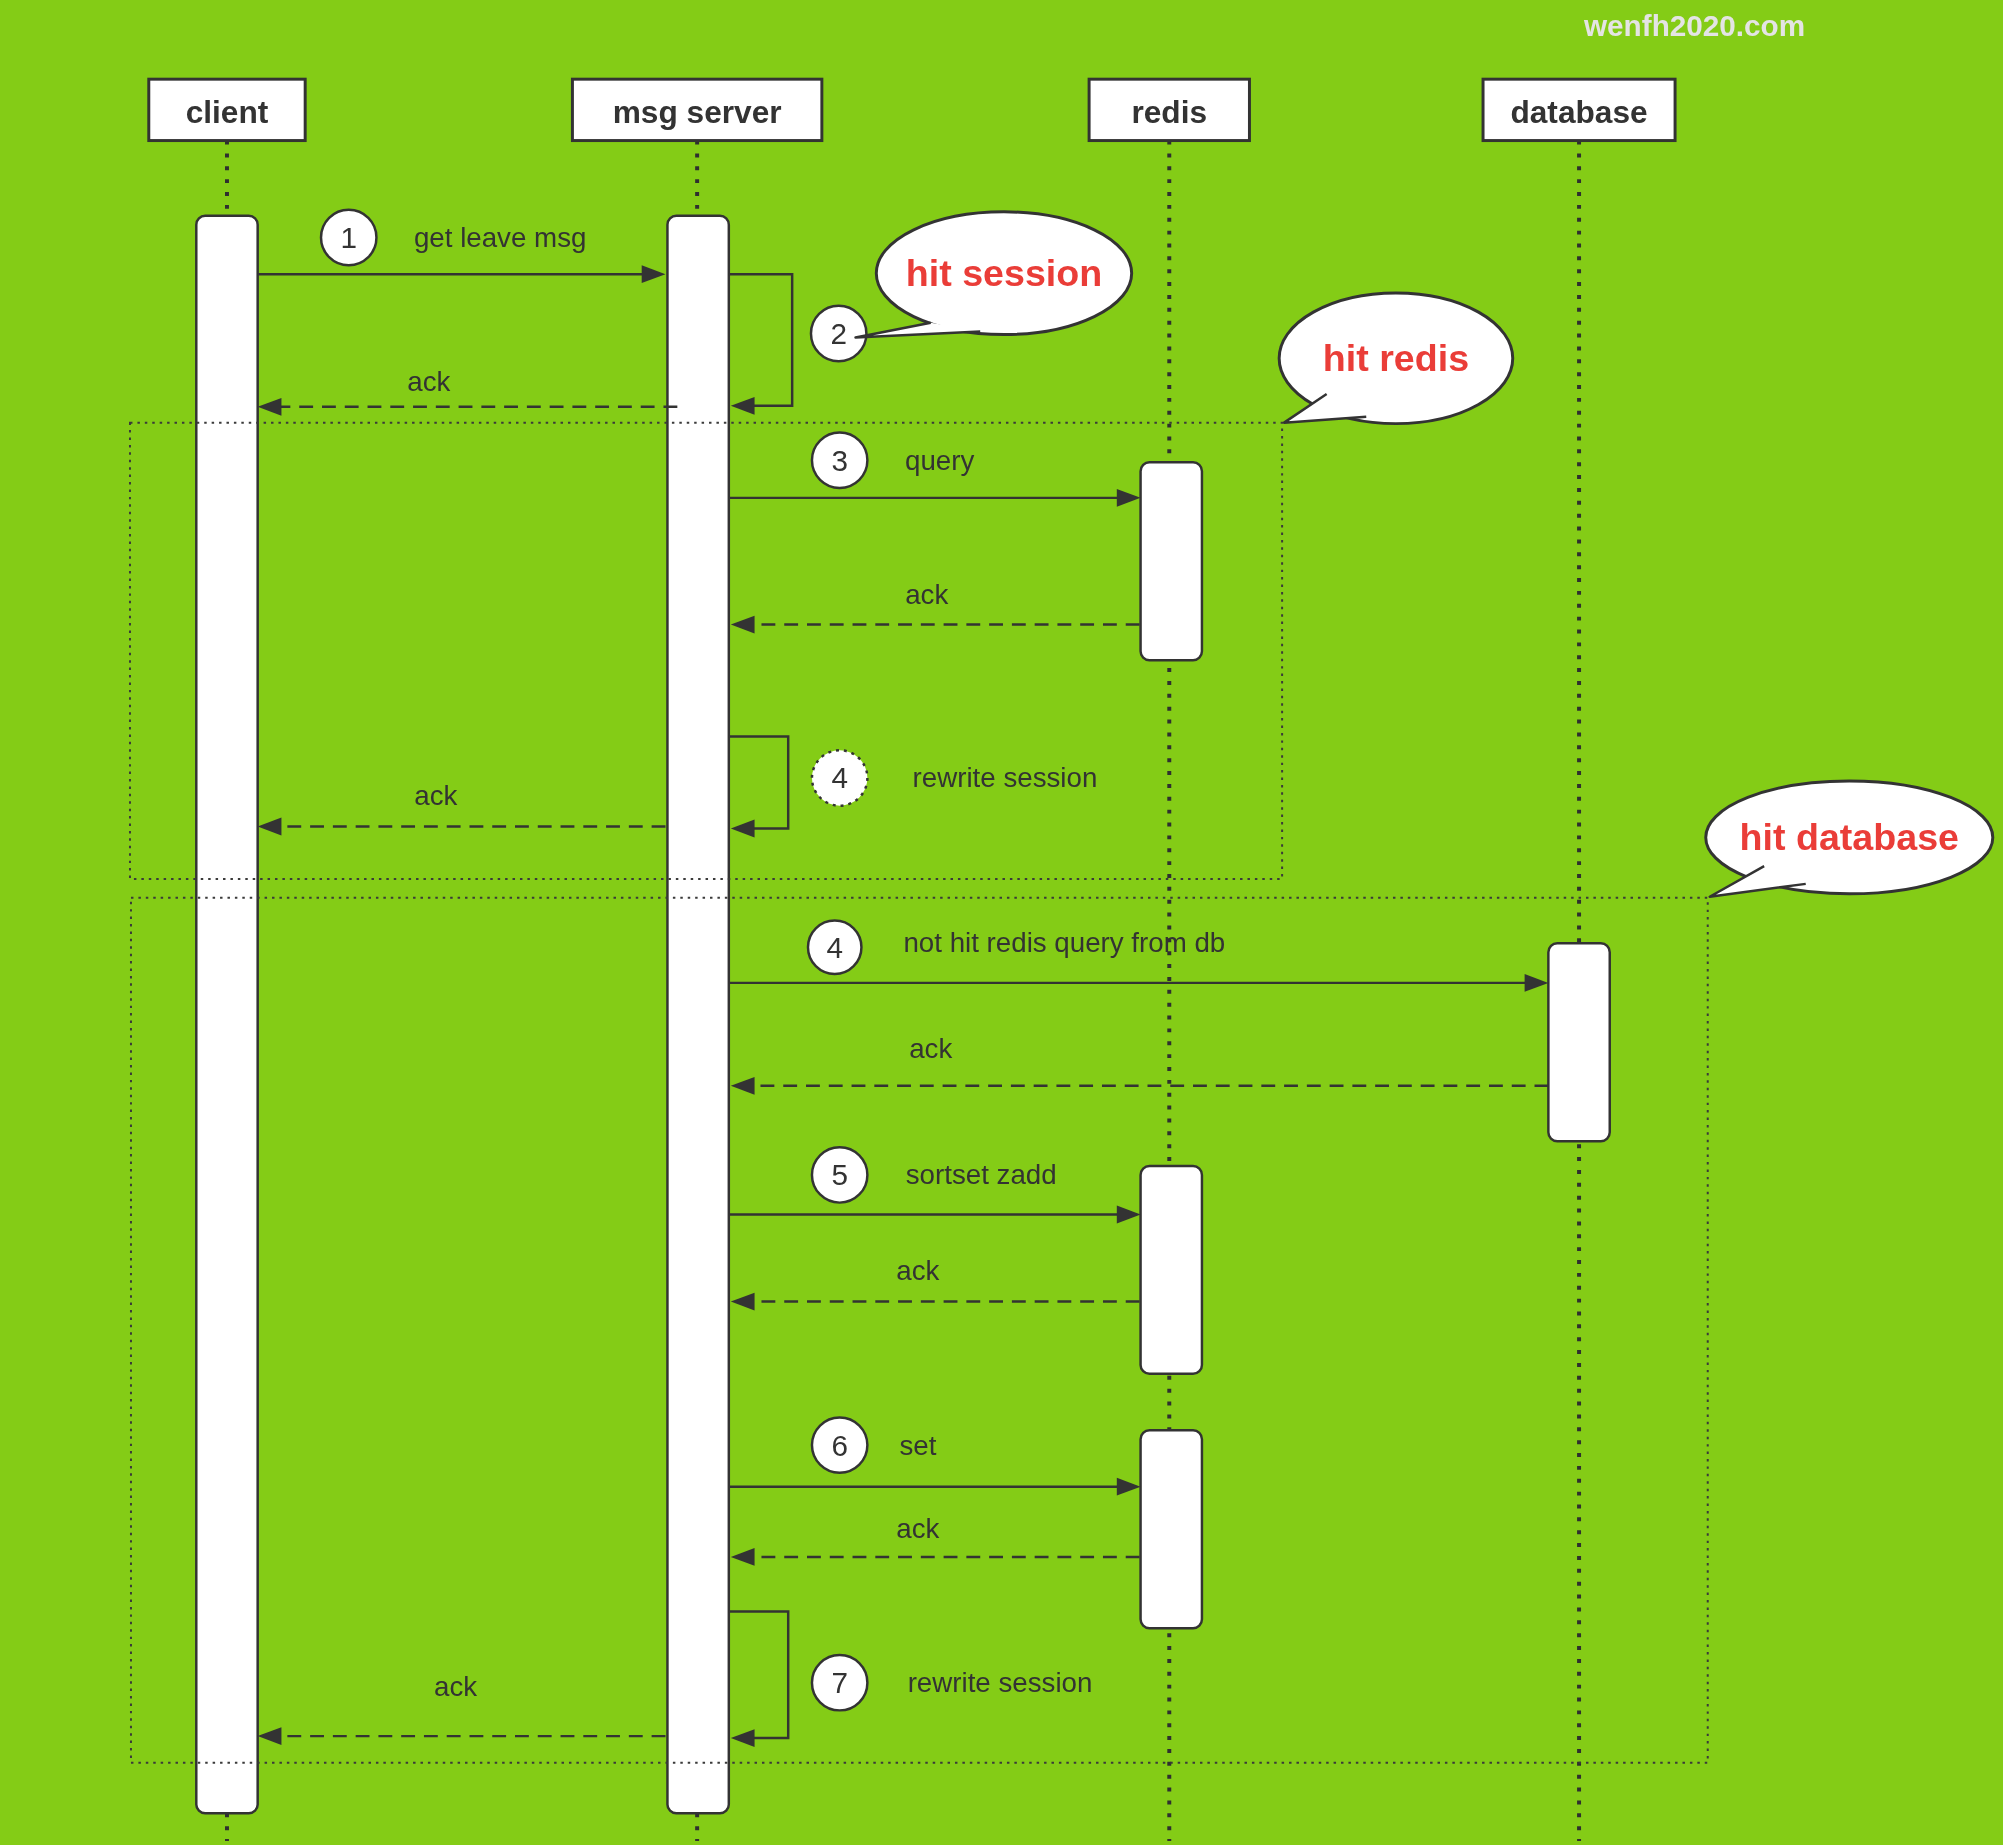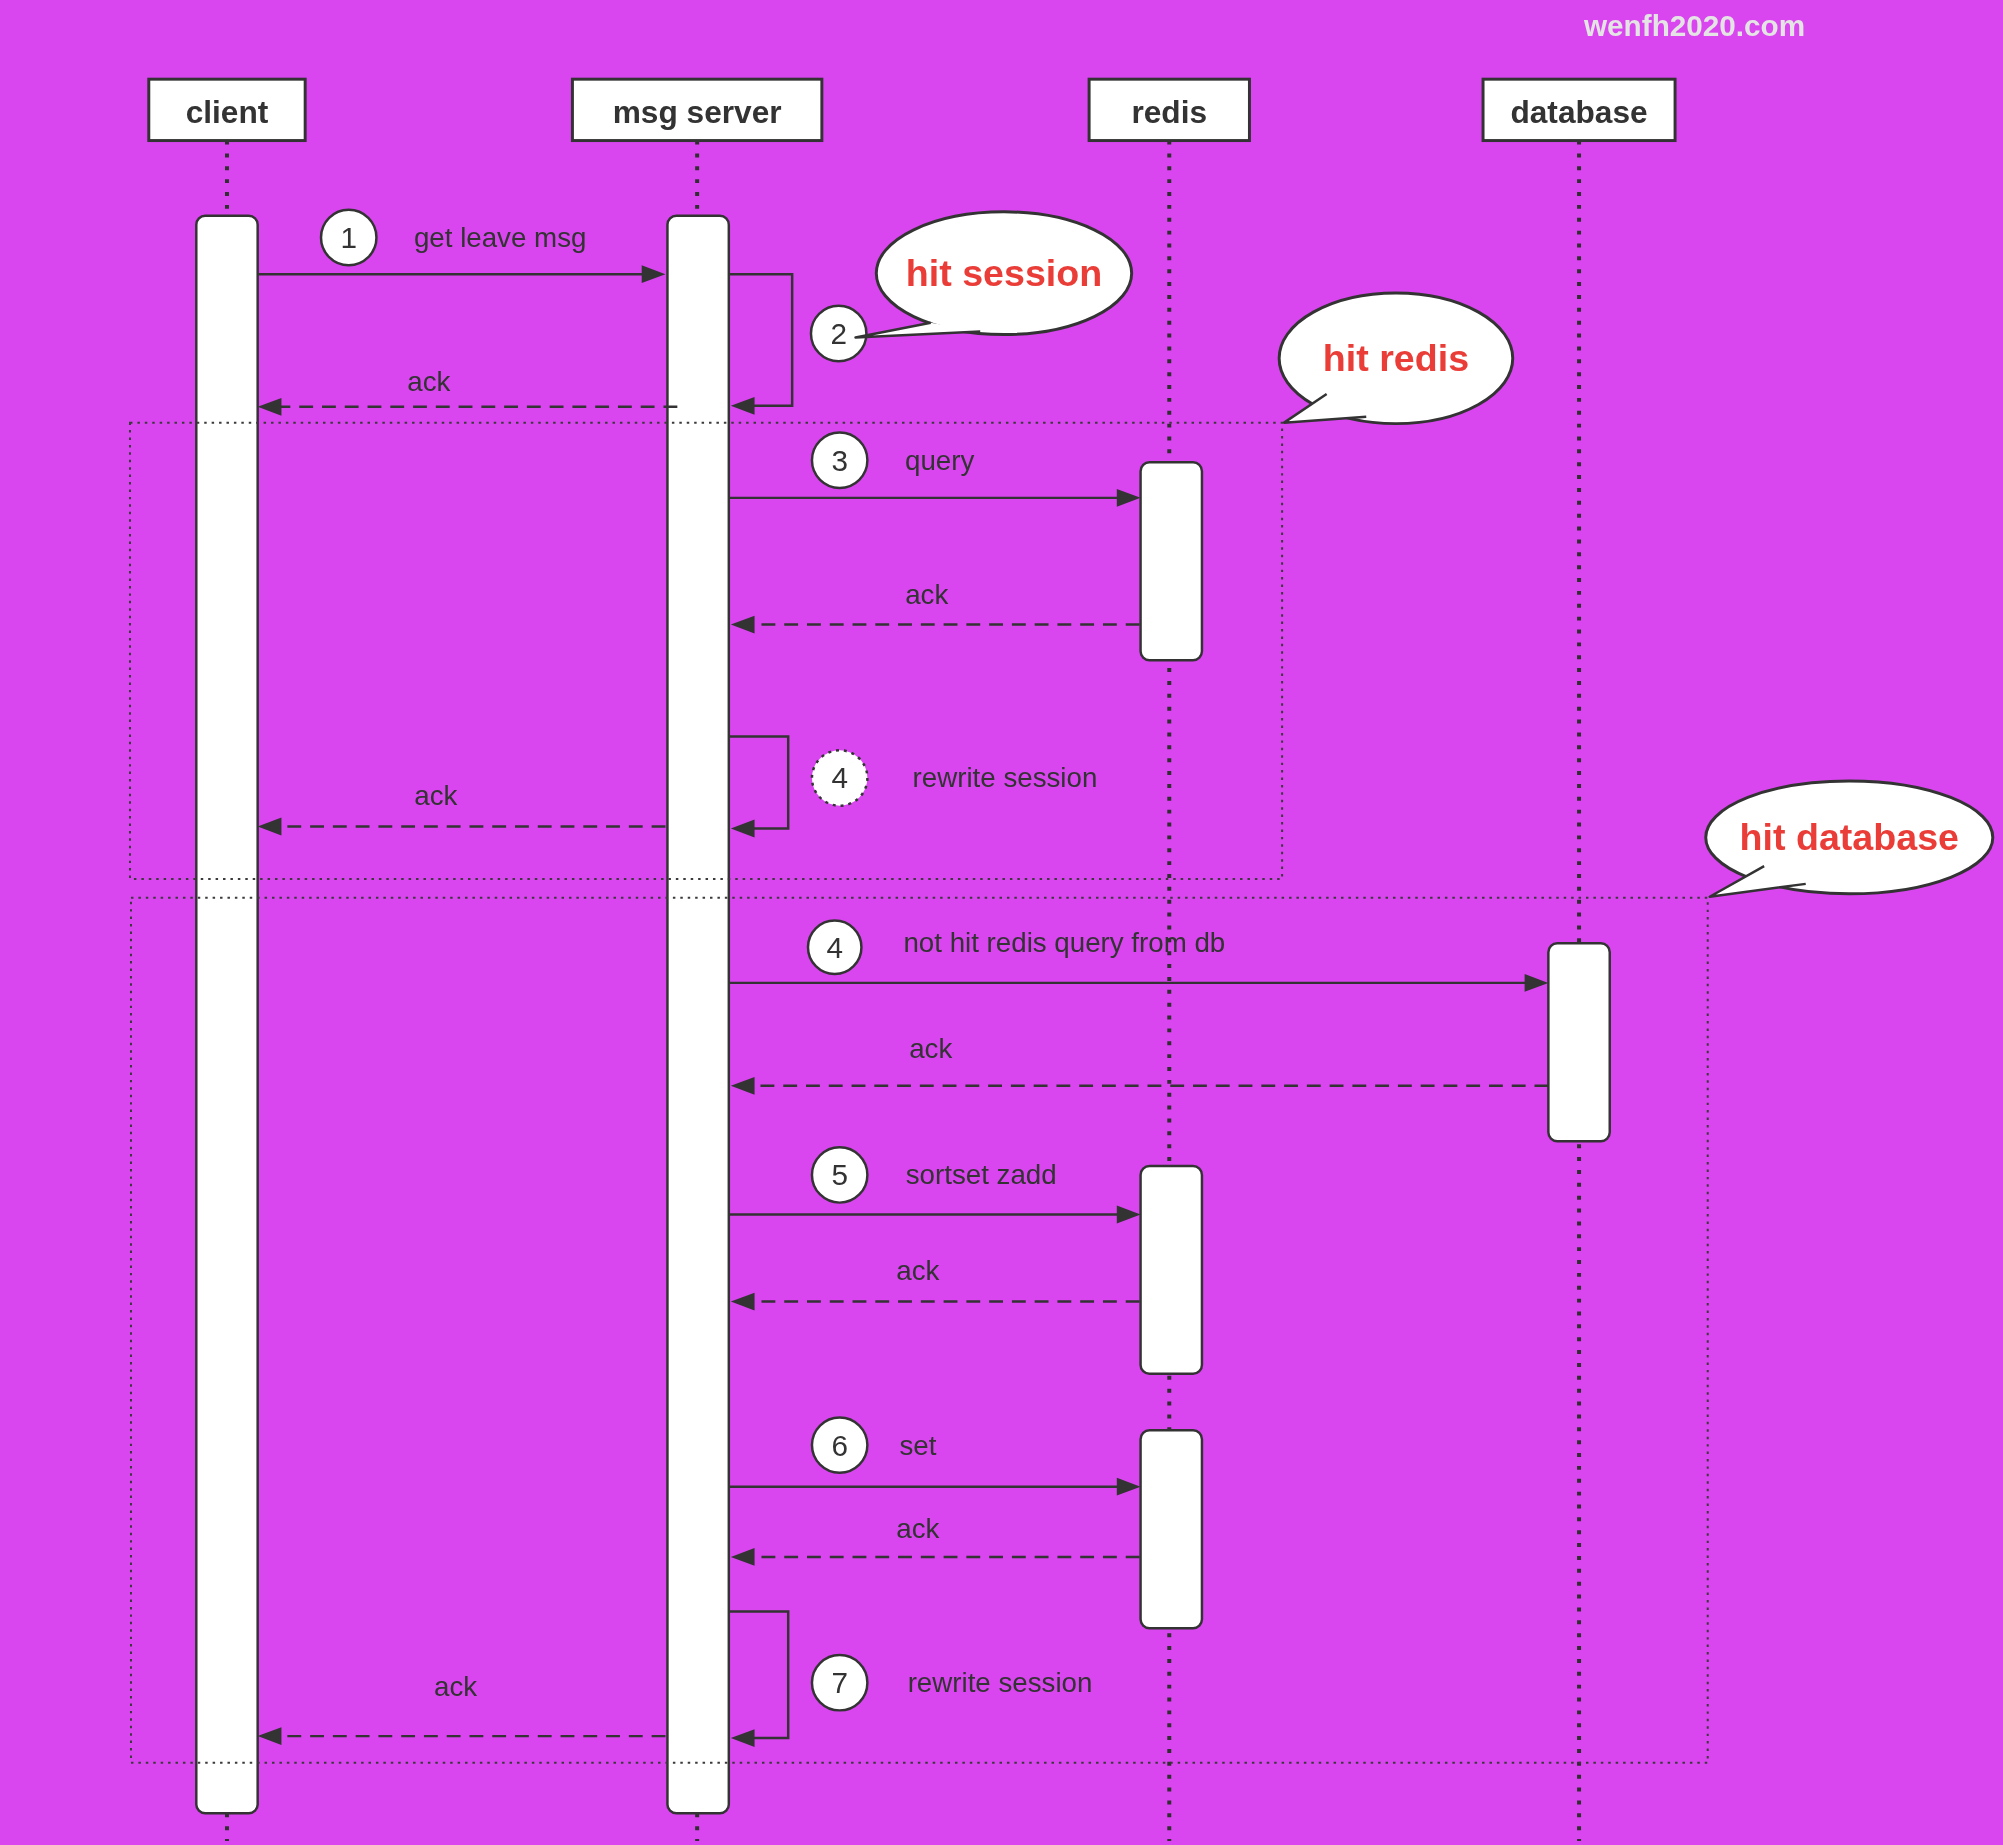--- a/index.html
+++ b/index.html
@@ -1,16 +1,16 @@
 <!DOCTYPE html>
 <html><head>
 <meta charset="utf-8">
 <style>
   html,body{margin:0;padding:0;background:#ffffff;}
-  .canvas{position:relative;width:2004px;height:1845px;background:#d946ef;overflow:hidden;
+  .canvas{position:relative;width:2004px;height:1845px;background:#84cc16;overflow:hidden;
           font-family:"Liberation Sans", sans-serif;}
   svg{position:absolute;left:0;top:0;}
   text{font-family:"Liberation Sans", sans-serif;fill:#333333;}
   .actor-label{font-size:32px;font-weight:bold;}
   .msg-label{font-size:28px;}
   .num-label{font-size:30px;}
   .callout-label{font-size:38px;font-weight:bold;fill:#ea3d38;}
   .watermark{font-size:30px;font-weight:bold;fill:#e4e4e4;}
   .box{fill:#ffffff;stroke:#333333;stroke-width:3;}
   .activation{fill:#ffffff;stroke:#333333;stroke-width:2.5;}

